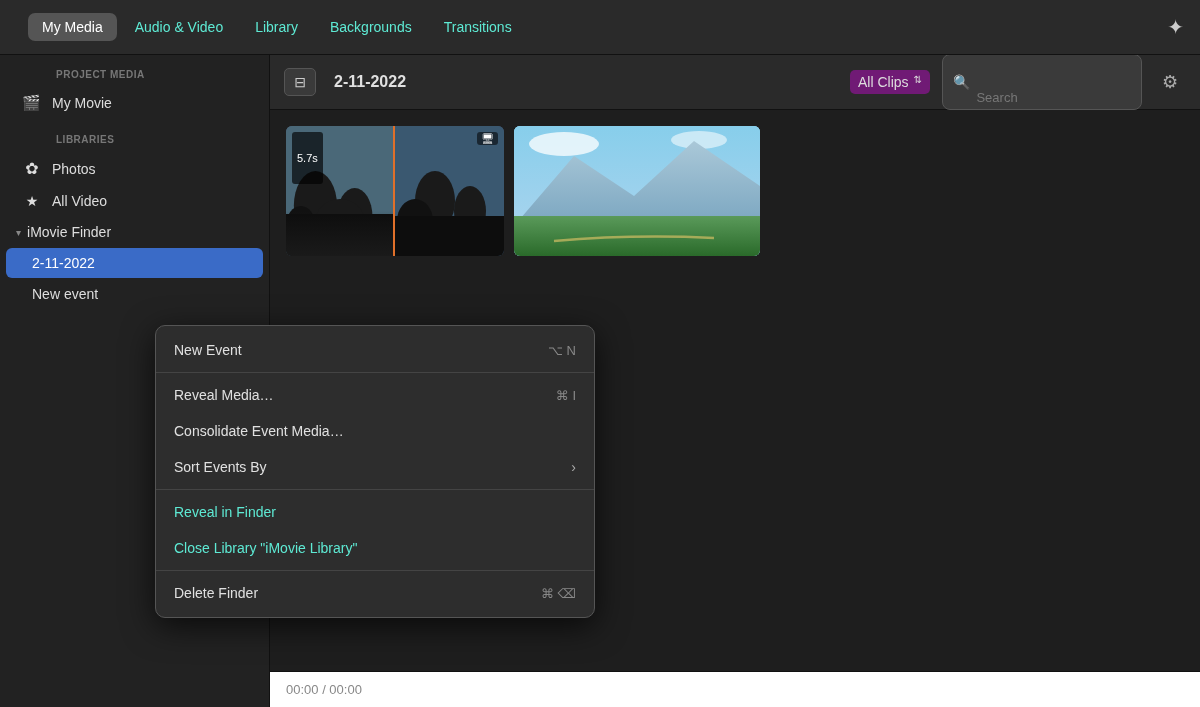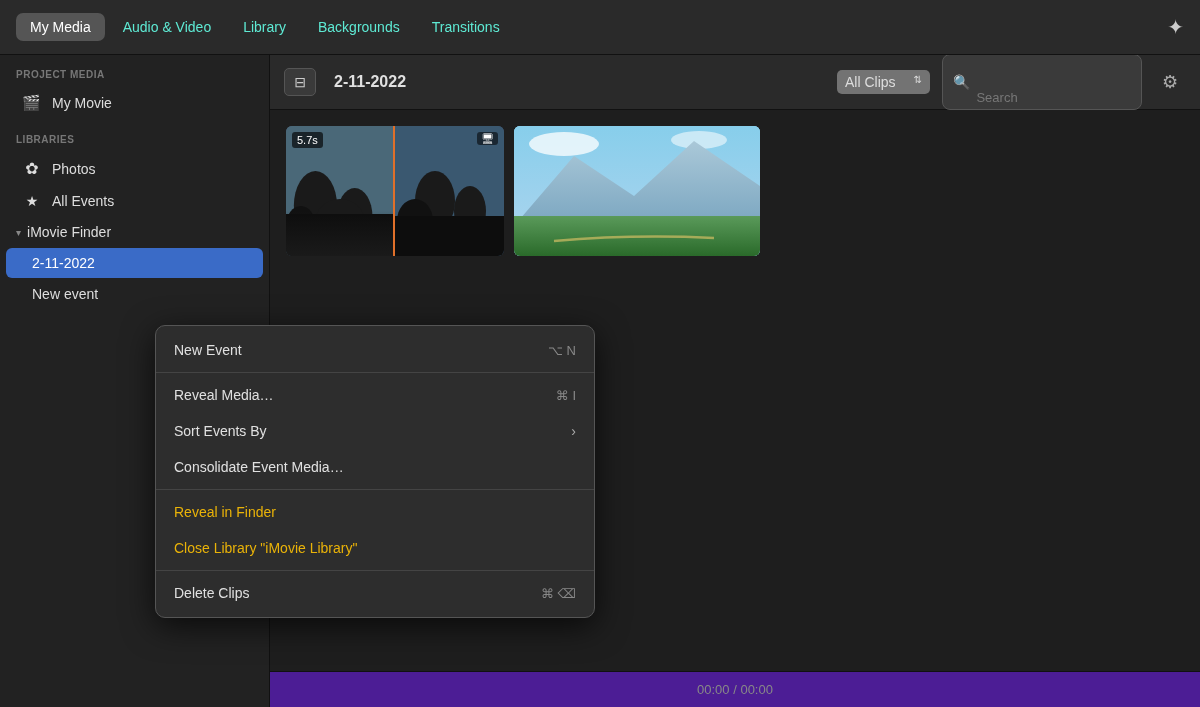--- a/index.html
+++ b/index.html
@@ -23,20 +23,21 @@
       align-items: center;
       justify-content: space-between;
       padding: 0 16px;
       border-bottom: 1px solid #111;
       z-index: 10;
     }
     .top-nav-tabs {
       display: flex;
       gap: 4px;
       align-items: center;
+      margin-left: 12px;
     }
     .nav-tab {
       padding: 6px 14px;
       border-radius: 7px;
       font-size: 14px;
       font-weight: 500;
       color: #5eead4;
       cursor: pointer;
     }
     .nav-tab.active {
@@ -60,20 +61,21 @@
       border-right: 1px solid #111;
       overflow: hidden;
     }
     .sidebar-section-label {
       font-size: 10px;
       font-weight: 700;
       color: #777;
       padding: 14px 16px 6px;
       letter-spacing: 0.5px;
       text-transform: uppercase;
+      margin-left: 40px;
     }
     .sidebar-item {
       display: flex;
       align-items: center;
       gap: 10px;
       padding: 7px 16px;
       cursor: pointer;
       font-size: 14px;
       color: #ddd;
       border-radius: 6px;
@@ -143,27 +145,27 @@
       font-size: 16px;
       font-weight: 600;
       color: #e0e0e0;
       flex: 0 0 auto;
       margin-left: 6px;
     }
     .spacer { flex: 1; }
     .all-clips-btn {
       display: flex;
       align-items: flex-start;
-      gap: 18px;
+      gap: 5px;
       font-size: 14px;
       color: #ddd;
       cursor: pointer;
       padding: 4px 8px;
       border-radius: 5px;
-      background: #737373;
+      background: #701a75;
     }
     .all-clips-btn .arrow { font-size: 10px; }
 
     .search-box {
       display: flex;
       align-items: center;
       background: #3a3a3a;
       border: 1px solid #555;
       border-radius: 8px;
       padding: 4px 10px;
@@ -231,21 +233,21 @@
       width: 50%;
       height: 100%;
       background: linear-gradient(180deg, #3a5070 0%, #2a3a50 60%, #1a2535 100%);
     }
     .duration-badge {
       position: absolute;
       top: 6px; left: 6px;
       background: rgba(0,0,0,0.65);
       color: #fff;
       font-size: 11px;
-      padding: 2px 5px;
+      padding: 20px 5px;
       border-radius: 3px;
     }
     .screen-badge {
       position: absolute;
       top: 6px; right: 6px;
       background: rgba(0,0,0,0.55);
       color: #fff;
       font-size: 10px;
       padding: 1px 4px;
       border-radius: 3px;
@@ -274,25 +276,25 @@
       position: absolute;
       top: 8px; right: 15px;
       width: 50px; height: 16px;
       background: rgba(255,255,255,0.5);
       border-radius: 8px;
     }
 
     
     .bottom-bar {
       height: 36px;
-      background: #4c1d95;
+      background: #ffffff;
       border-top: 1px solid #111;
       display: flex;
       align-items: center;
-      justify-content: center;
+      justify-content: flex-start;
       padding: 0 16px;
       font-size: 13px;
       color: #888;
     }
 
     
     .context-menu {
       position: absolute;
       left: 155px;
       top: 325px;
@@ -306,21 +308,21 @@
     }
     .ctx-item {
       display: flex;
       align-items: center;
       justify-content: space-between;
       padding: 10px 18px;
       font-size: 14px;
       color: #e0e0e0;
       cursor: pointer;
     }
-    .ctx-item.disabled { color: #eab308; cursor: default; }
+    .ctx-item.disabled { color: #5eead4; cursor: default; }
     .ctx-shortcut {
       color: #888;
       font-size: 13px;
     }
     .ctx-item.disabled .ctx-shortcut { color: #555; }
     .ctx-arrow { color: #aaa; }
     .ctx-divider {
       height: 1px;
       background: #444;
       margin: 4px 0;
@@ -352,21 +354,21 @@
     <span>My Movie</span>
   </div>
 
   <div class="sidebar-section-label">LIBRARIES</div>
   <div class="sidebar-item">
     <span class="sidebar-icon">✿</span>
     <span>Photos</span>
   </div>
   <div class="sidebar-item">
     <span class="sidebar-icon icon-star">★</span>
-    <span>All Events</span>
+    <span>All Video</span>
   </div>
   <div class="sidebar-tree-item" style="padding-left: 10px;">
     <span class="chevron">▾</span>
     <span>iMovie Finder</span>
   </div>
   <div class="sidebar-tree-item selected" style="padding-left: 26px;">
     <span>2-11-2022</span>
   </div>
   <div class="sidebar-tree-item" style="padding-left: 26px;">
     <span>New event</span>
@@ -470,38 +472,38 @@
     <span class="ctx-shortcut">⌥ N</span>
   </div>
   <div class="ctx-divider"></div>
 
   <div class="ctx-item">
     <span class="ctx-item-label">Reveal Media…</span>
     <span class="ctx-shortcut">⌘ I</span>
   </div>
 
   <div class="ctx-item">
+    <span class="ctx-item-label">Consolidate Event Media…</span>
+    <span class="ctx-shortcut"></span>
+  </div>
+
+  <div class="ctx-item">
     <span class="ctx-item-label">Sort Events By</span>
     <span class="ctx-arrow">›</span>
-  </div>
-
-  <div class="ctx-item">
-    <span class="ctx-item-label">Consolidate Event Media…</span>
-    <span class="ctx-shortcut"></span>
   </div>
   <div class="ctx-divider"></div>
 
   <div class="ctx-item disabled">
     <span class="ctx-item-label">Reveal in Finder</span>
     <span class="ctx-shortcut"></span>
   </div>
 
   <div class="ctx-item disabled">
     <span class="ctx-item-label">Close Library "iMovie Library"</span>
     <span class="ctx-shortcut"></span>
   </div>
   <div class="ctx-divider"></div>
 
   <div class="ctx-item">
-    <span class="ctx-item-label">Delete Clips</span>
+    <span class="ctx-item-label">Delete Finder</span>
     <span class="ctx-shortcut">⌘ ⌫</span>
   </div>
 </div>
 
 </body></html>

